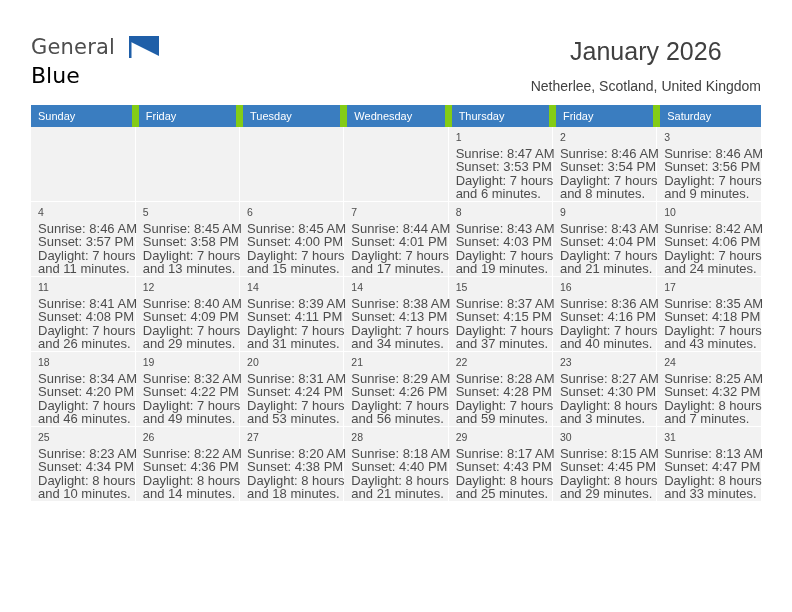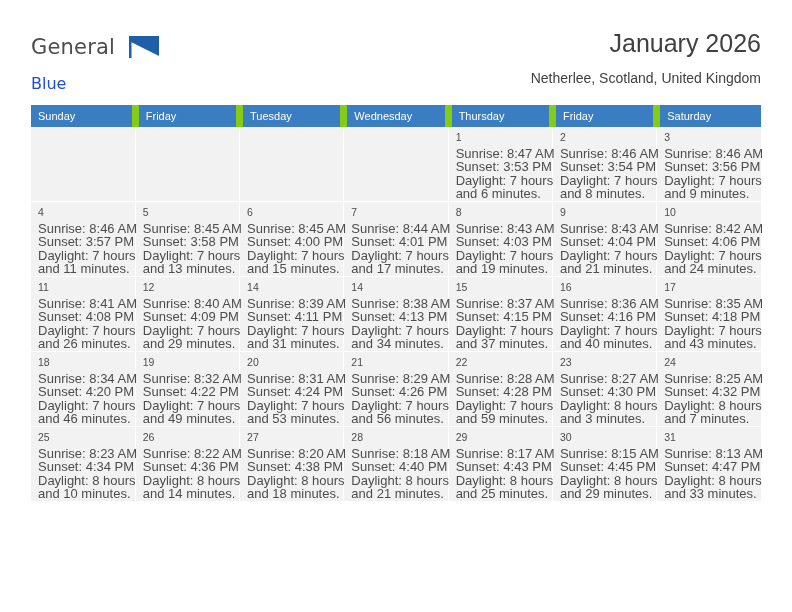--- a/index.html
+++ b/index.html
@@ -36,38 +36,38 @@
     height: 48px;
   }
   .logo-general {
     font-size: 21px;
     color: #4d4d4d;
     letter-spacing: 0.2px;
     font-family: "DejaVu Sans", sans-serif;
     line-height: 22px;
   }
   .logo-blue {
-    font-size: 16px;
-    color: #1d4ed8;
+    font-size: 22px;
+    color: #000000;
     font-family: "DejaVu Sans", sans-serif;
     line-height: 20px;
-    margin-top: 16px;
+    margin-top: 8px;
   }
   .logo-flag {
     position: absolute;
     left: 98px;
     top: 0px;
     width: 30px;
     height: 22px;
   }
   .title-block {
     position: absolute;
     right: 0;
-    top: 0;
-    text-align: right;
+    top: 8px;
+    text-align: center;
     margin-left: 42px;
   }
   .month-title {
     font-size: 25px;
     color: #404040;
     line-height: 30px;
     white-space: nowrap;
   }
   .location {
     font-size: 14px;

